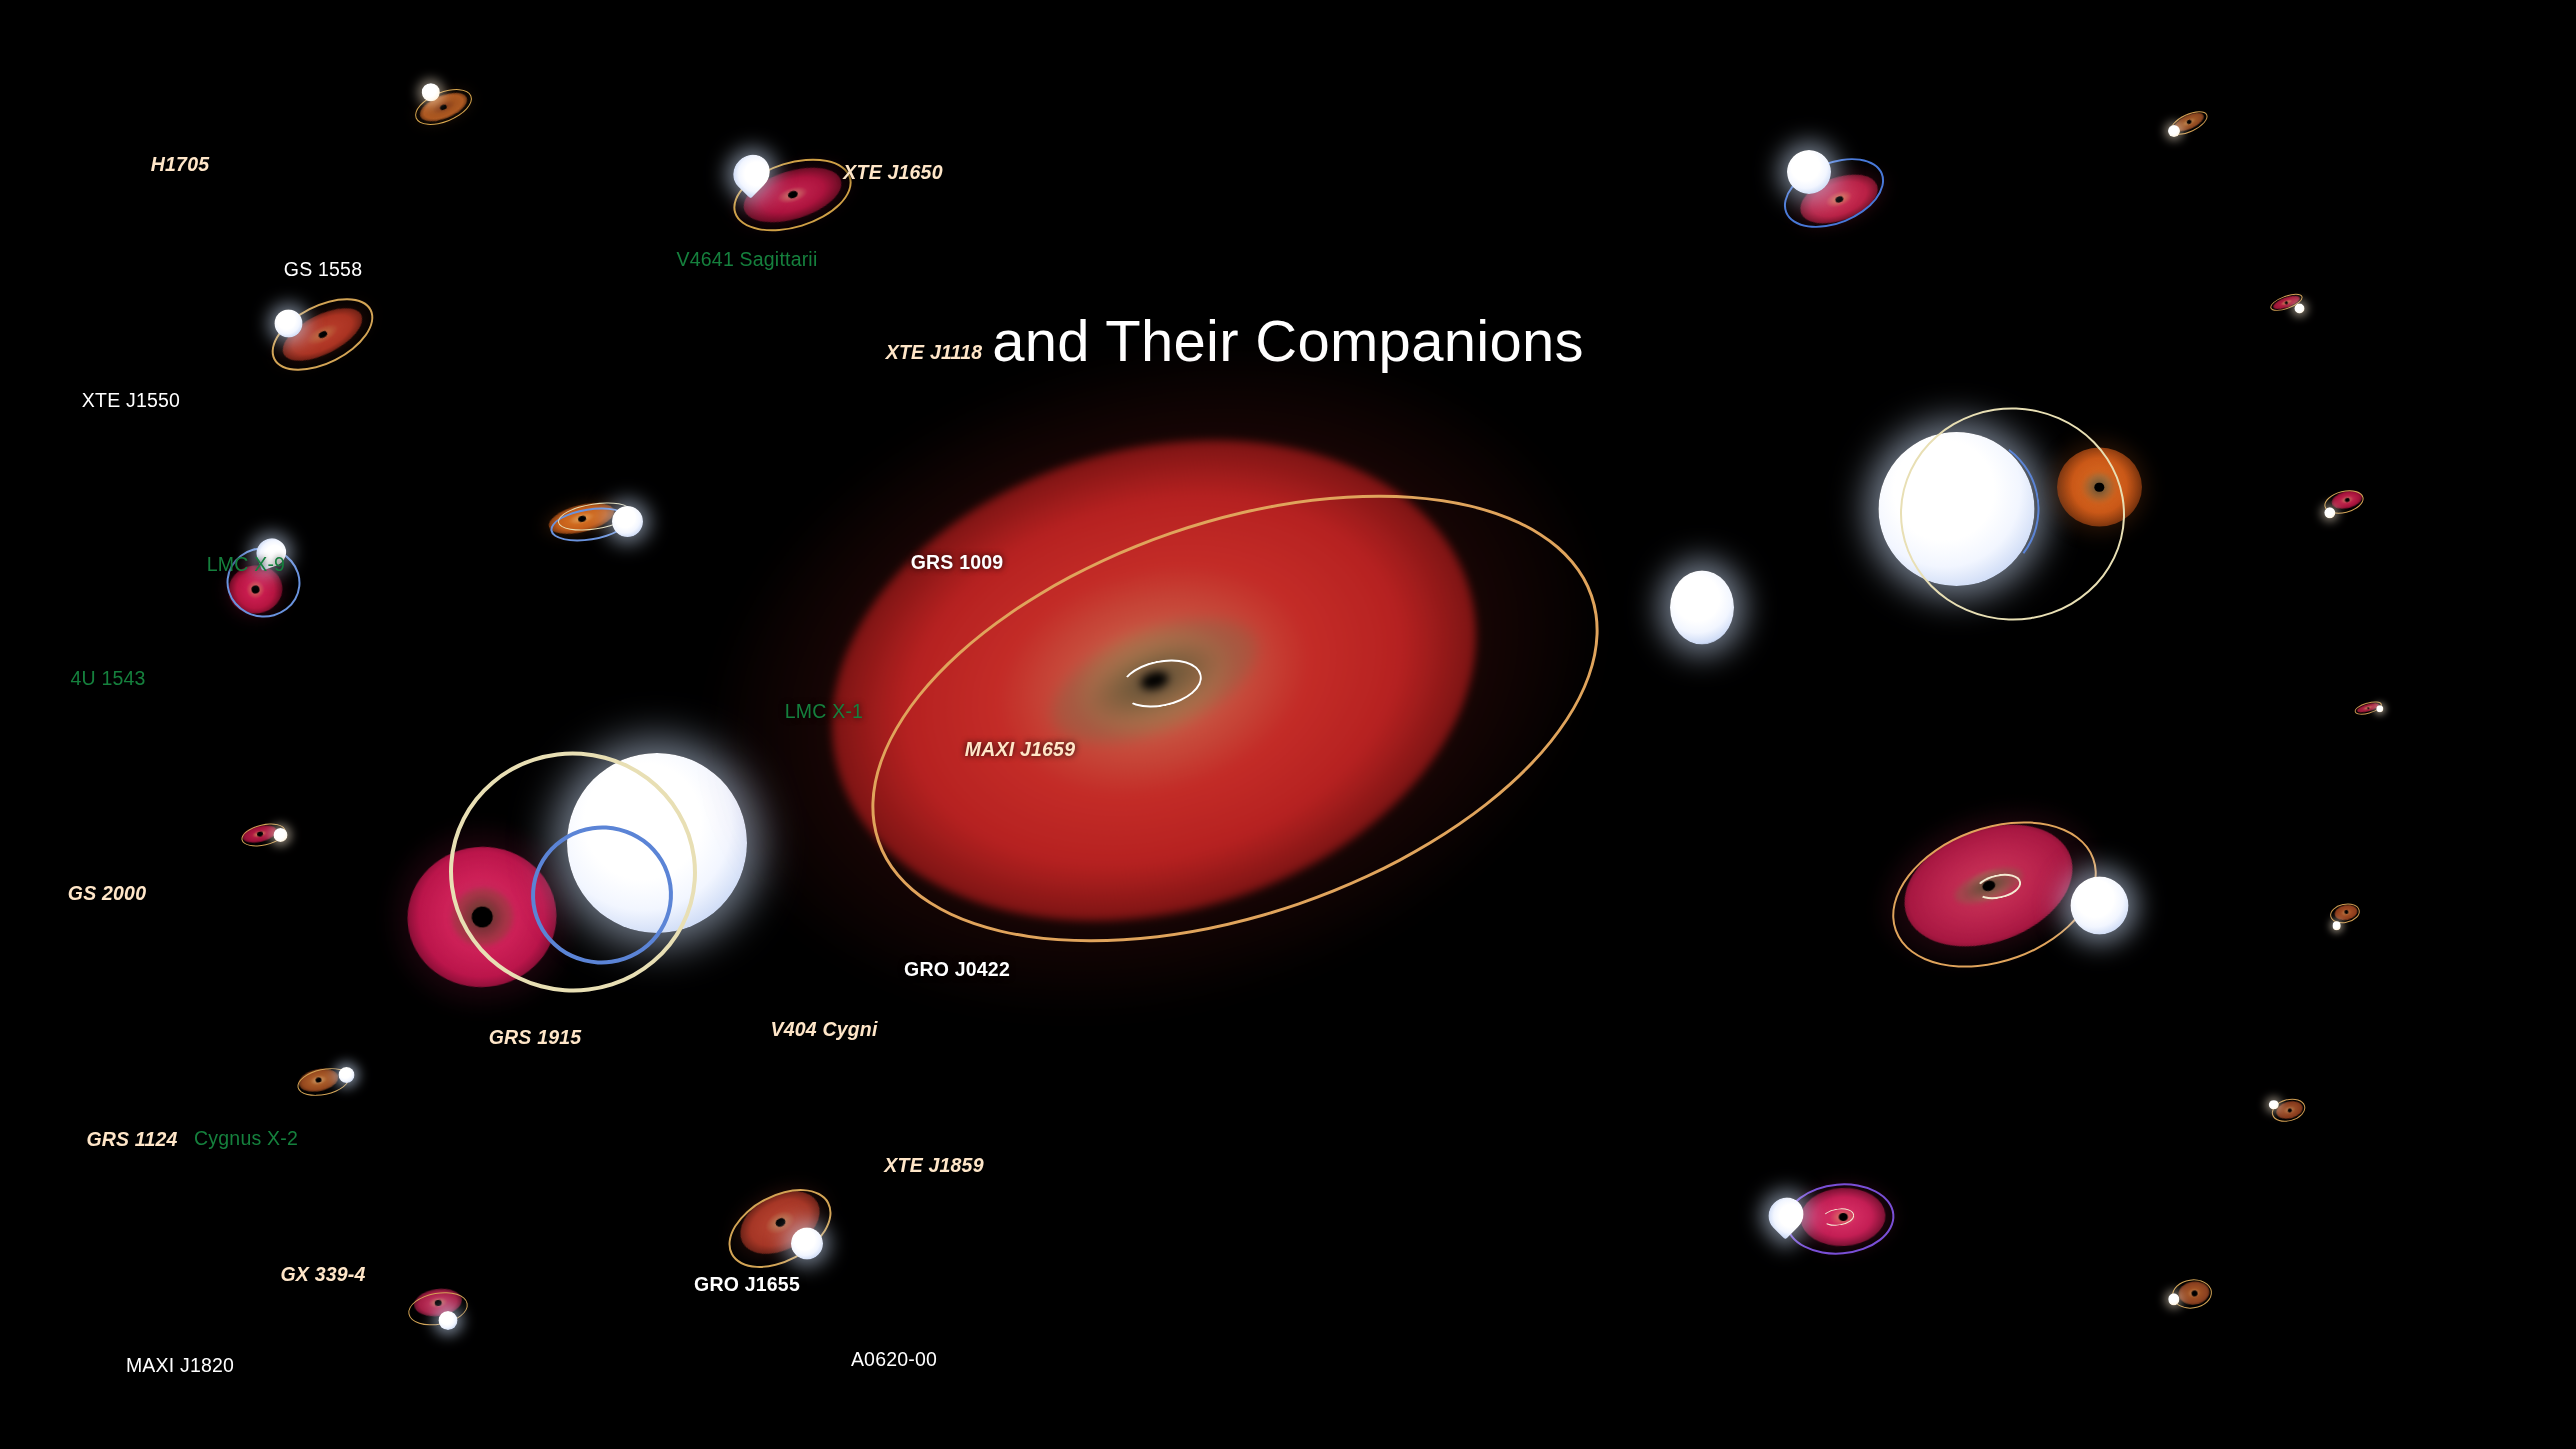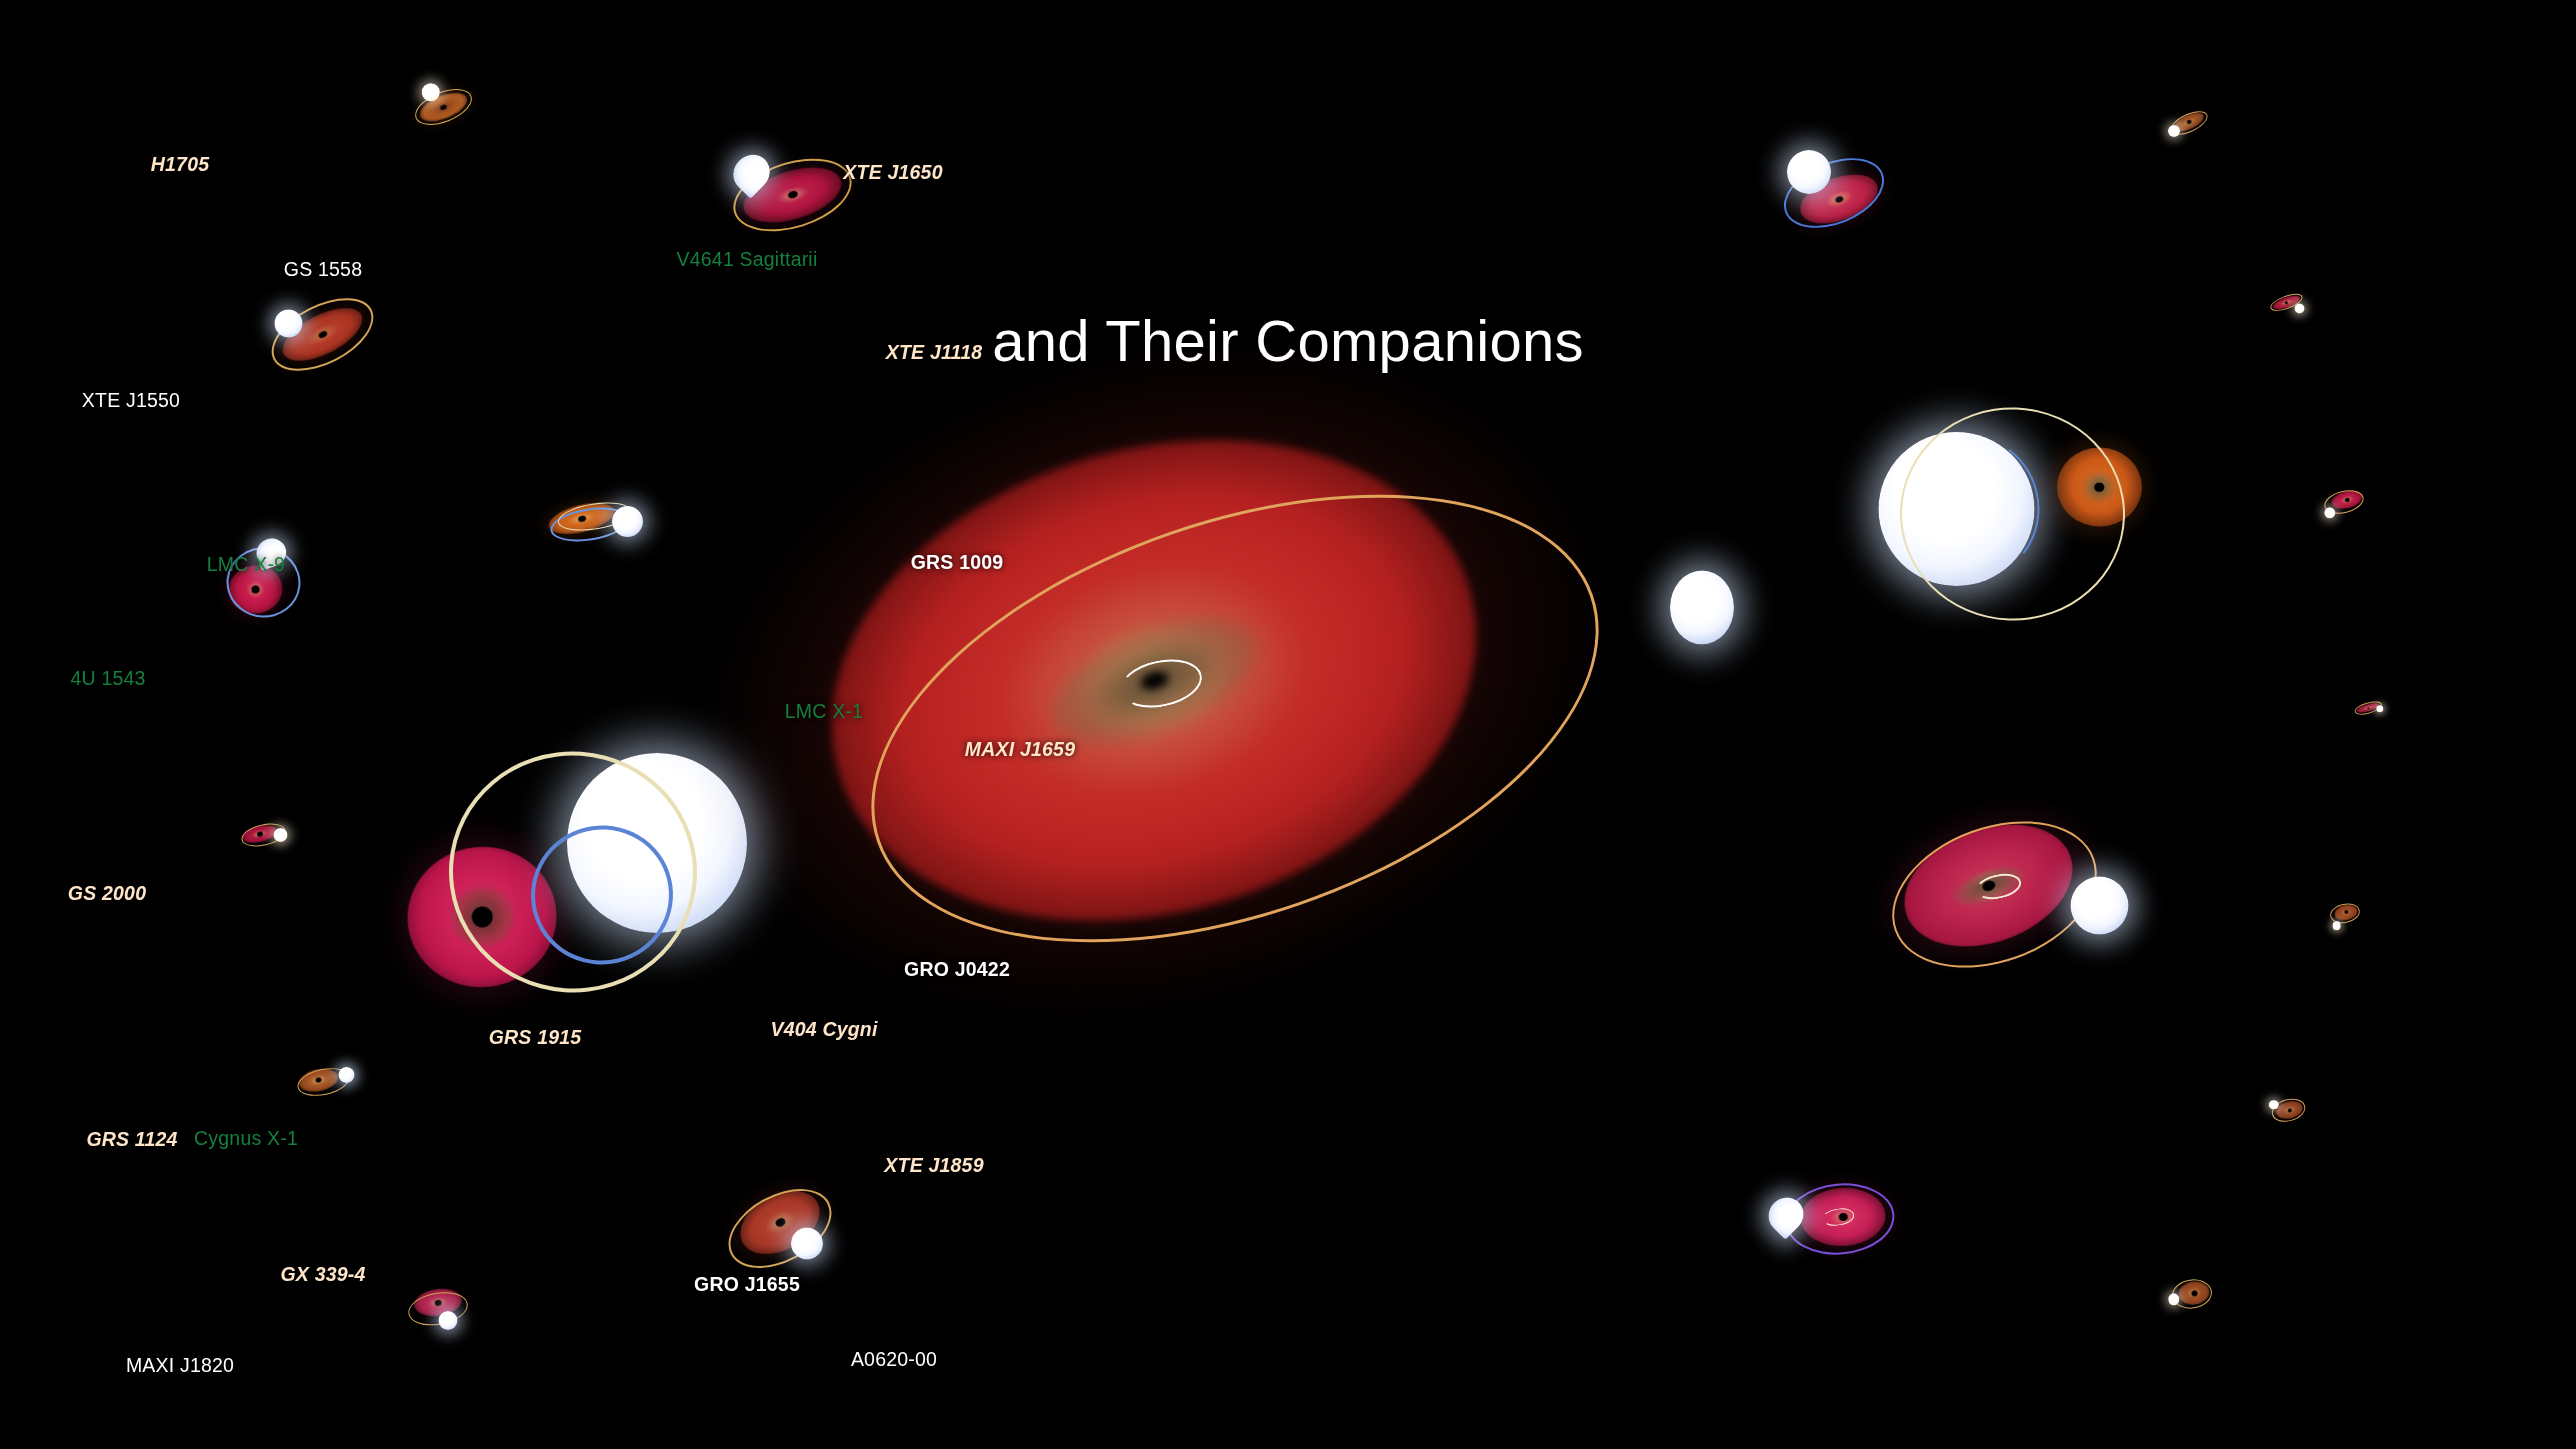--- a/index.html
+++ b/index.html
@@ -259,21 +259,21 @@
 
       <div class="star" style="left:66%;top:41%;width:180px;height:180px;--glow:42px;--glowsp:13.4px;"></div>
 
       <div class="orbit" style="width:240px;height:233px;left:46%;top:50%;border-width:4px;border-color:#e8dfb4;
                   transform:translate(-50%,-50%) rotate(4deg);"></div>
 
       <div class="orbit" style="width:134px;height:131px;left:53%;top:57%;border-width:4.7px;border-color:#5b84d6;
                   transform:translate(-50%,-50%) rotate(-8deg);"></div>
     </div>
   </div>
-  <div class="label blue" style="left:246px;top:1127px;">Cygnus X-1</div>
+  <div class="label blue" style="left:246px;top:1127px;">Cygnus X-2</div>
 
   <div class="system" style="left:440px;top:1311px;width:94px;height:67px;">
     <div class="sysbox">
       <div class="disk" style="width:48px;height:27px;left:48%;top:38%;
                   transform:translate(-50%,-50%) rotate(-8deg);
                   background:radial-gradient(ellipse at 50% 50%,#cf8f72 0%,#b82e56 28%,#a61f46 55%,rgba(140,22,58,.5) 80%,rgba(65,10,28,0) 100%);">
         <div class="bh" style="width:6.7px;height:6px;"></div>
       </div>
       <div class="orbit" style="width:58px;height:29.5px;left:48%;top:46%;border-width:1.7px;border-color:#d3a455;
                   transform:translate(-50%,-50%) rotate(-10deg);"></div>

